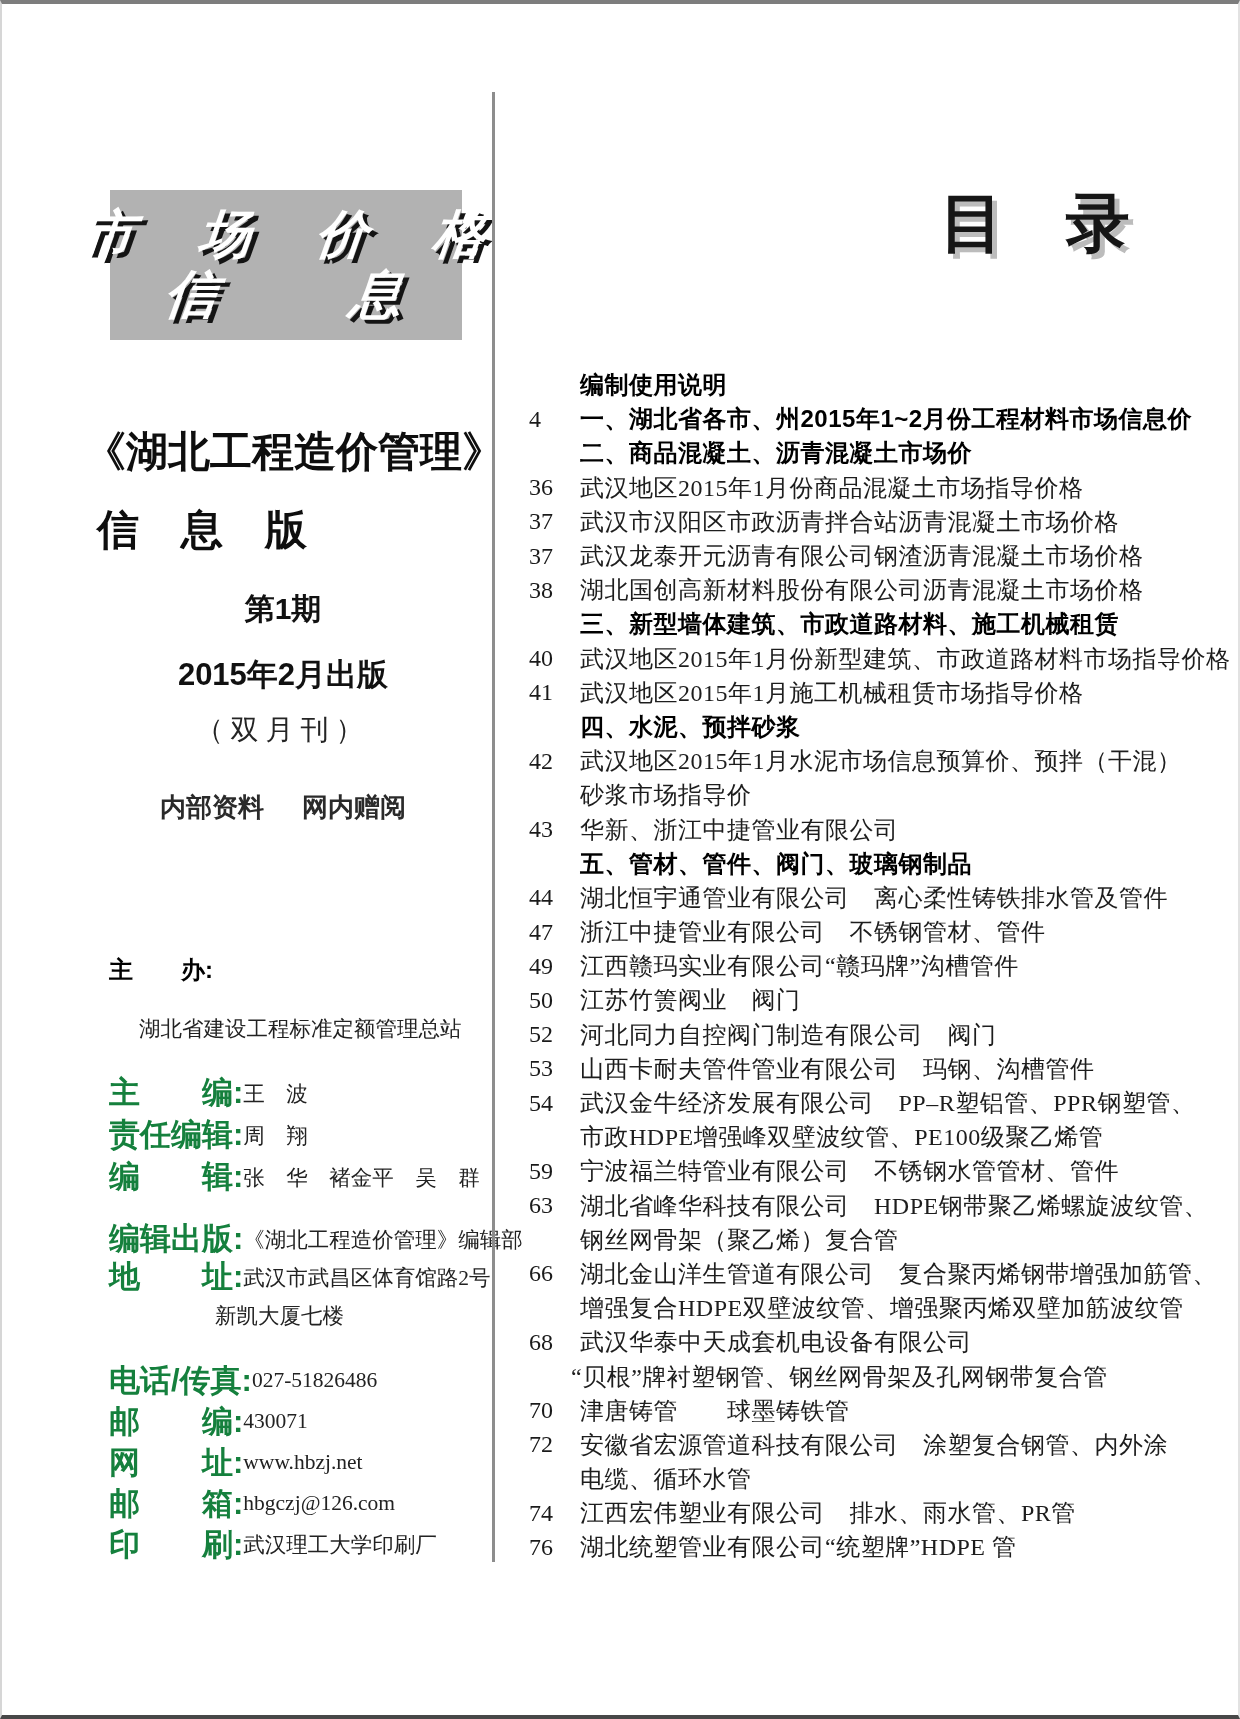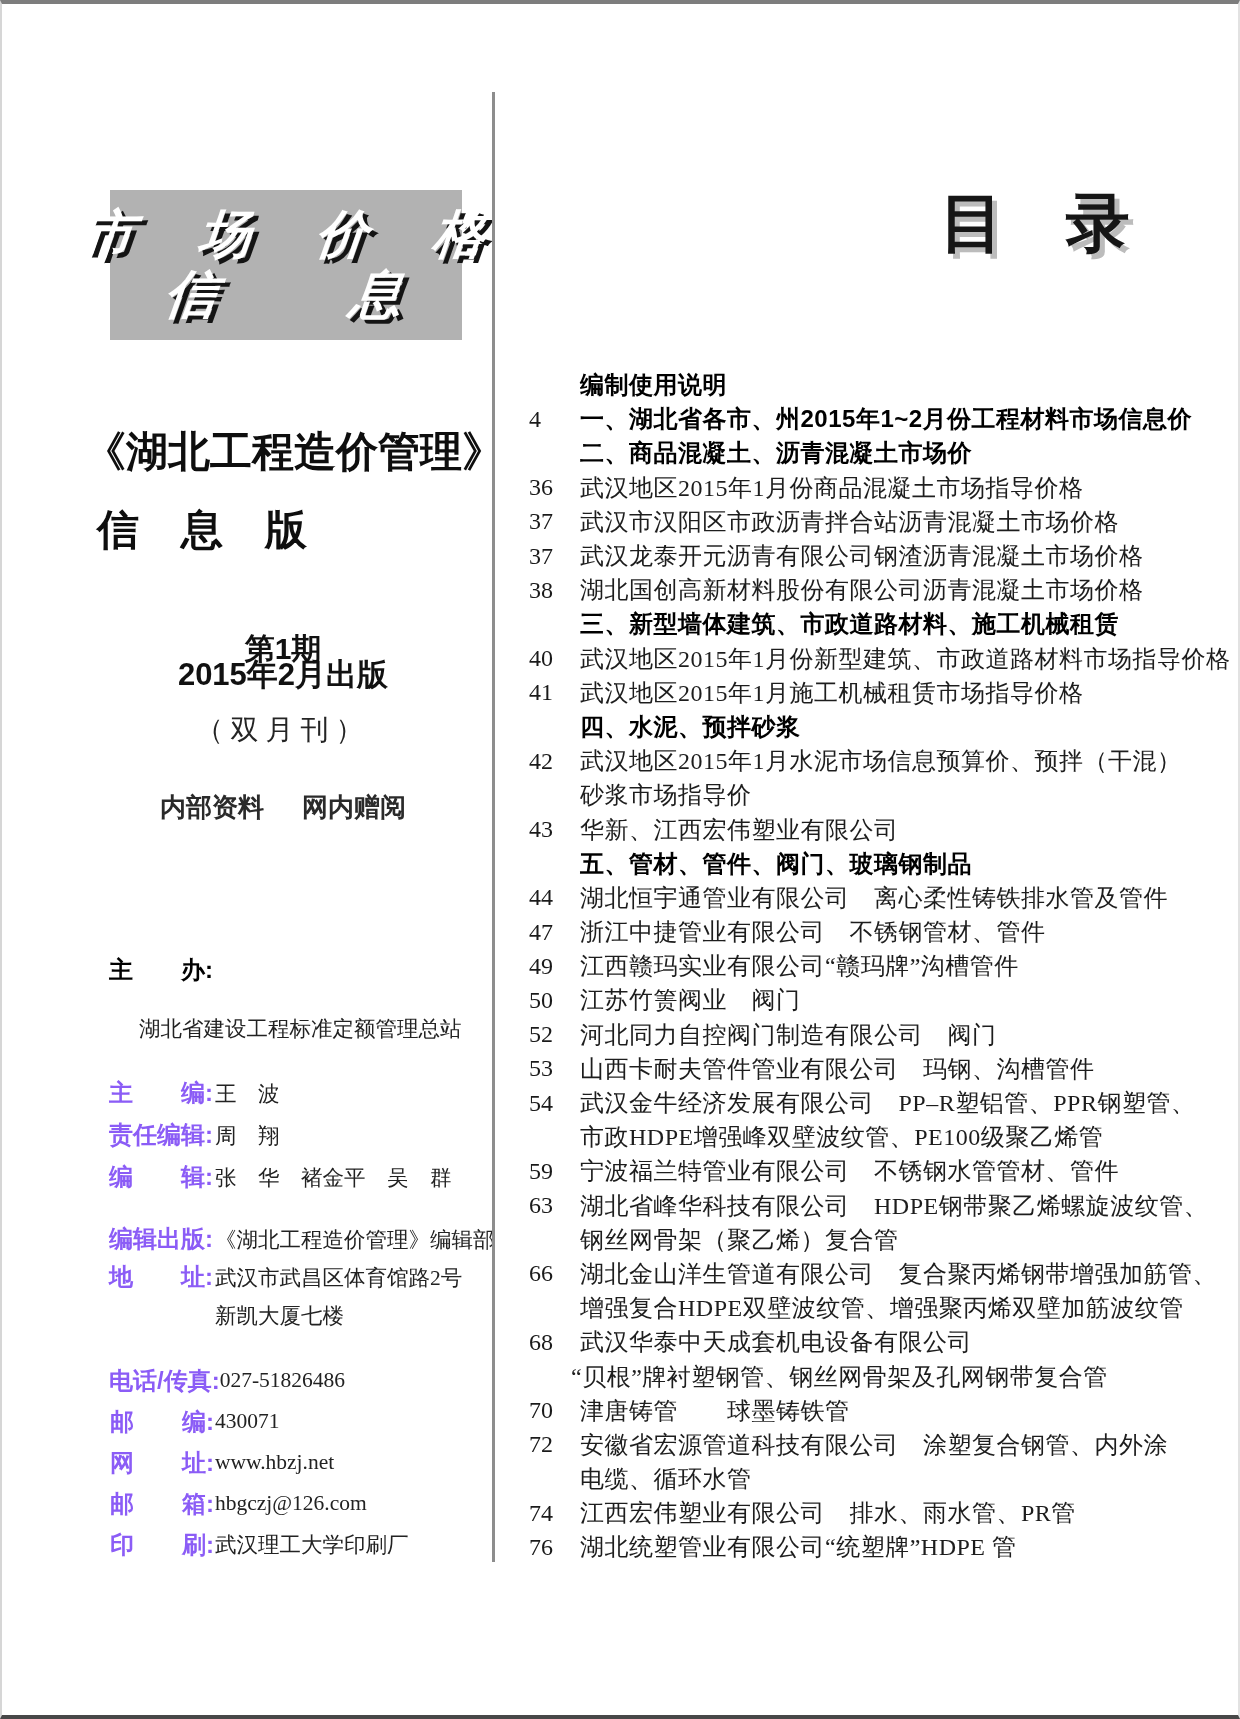--- a/index.html
+++ b/index.html
@@ -40,21 +40,21 @@
     text-align:left; font-size:42px; font-weight:bold; color:#0e0e0e;
     white-space:nowrap; letter-spacing:0px;
   }
   .journal-edition {
     position:absolute; left:95px; top:498px; width:372px;
     font-size:42px; font-weight:bold; color:#0e0e0e;
     white-space:nowrap;
   }
   .issue-no {
     position:absolute; left:95px; top:585px; width:372px;
-    text-align:center; font-size:30px; font-weight:bold; color:#111;margin-top:40px;
+    text-align:center; font-size:30px; font-weight:bold; color:#111;
   }
   .publish-date {
     position:absolute; left:95px; top:650px; width:372px;
     text-align:center; font-size:31px; font-weight:bold; color:#111;
   }
   .periodicity {
     position:absolute; left:95px; top:707px; width:372px;
     text-align:center; font-size:28px; letter-spacing:7px; color:#242424;
   }
   .distribution-note {
@@ -76,21 +76,21 @@
   .editors-list    { top:1068px; }
   .publishing-list { top:1216px; }
   .contact-list    { top:1356px; }
   .editors-list .info-row    { height:42px; }
   .publishing-list .info-row { height:38px; }
   .contact-list .info-row    { height:41px;text-align:center; }
   .info-row { display:flex; align-items:center; white-space:nowrap; }
   .info-label {
     display:inline-block; min-width:106px;
     font-family:"Liberation Sans","DejaVu Sans",sans-serif;
-    font-size:24px; font-weight:bold; color:#8b5cf6;
+    font-size:31px; font-weight:bold; color:#15803d;
   }
   .info-value { font-size:21.5px; color:#222; }
 
   
   .divider {
     position:absolute; left:490px; top:88px; width:3px; height:1470px;
     background:#8d8d8d;
   }
 
   
@@ -255,21 +255,21 @@
       <div class="toc-row style-normal">
         <span class="toc-page">42</span>
         <span class="toc-text">武汉地区2015年1月水泥市场信息预算价、预拌（干混）</span>
       </div>
       <div class="toc-row style-continuation">
         <span class="toc-page"></span>
         <span class="toc-text">砂浆市场指导价</span>
       </div>
       <div class="toc-row style-normal">
         <span class="toc-page">43</span>
-        <span class="toc-text">华新、江西宏伟塑业有限公司</span>
+        <span class="toc-text">华新、浙江中捷管业有限公司</span>
       </div>
       <div class="toc-row style-heading">
         <span class="toc-page"></span>
         <span class="toc-text">五、管材、管件、阀门、玻璃钢制品</span>
       </div>
       <div class="toc-row style-normal">
         <span class="toc-page">44</span>
         <span class="toc-text">湖北恒宇通管业有限公司　离心柔性铸铁排水管及管件</span>
       </div>
       <div class="toc-row style-normal">

